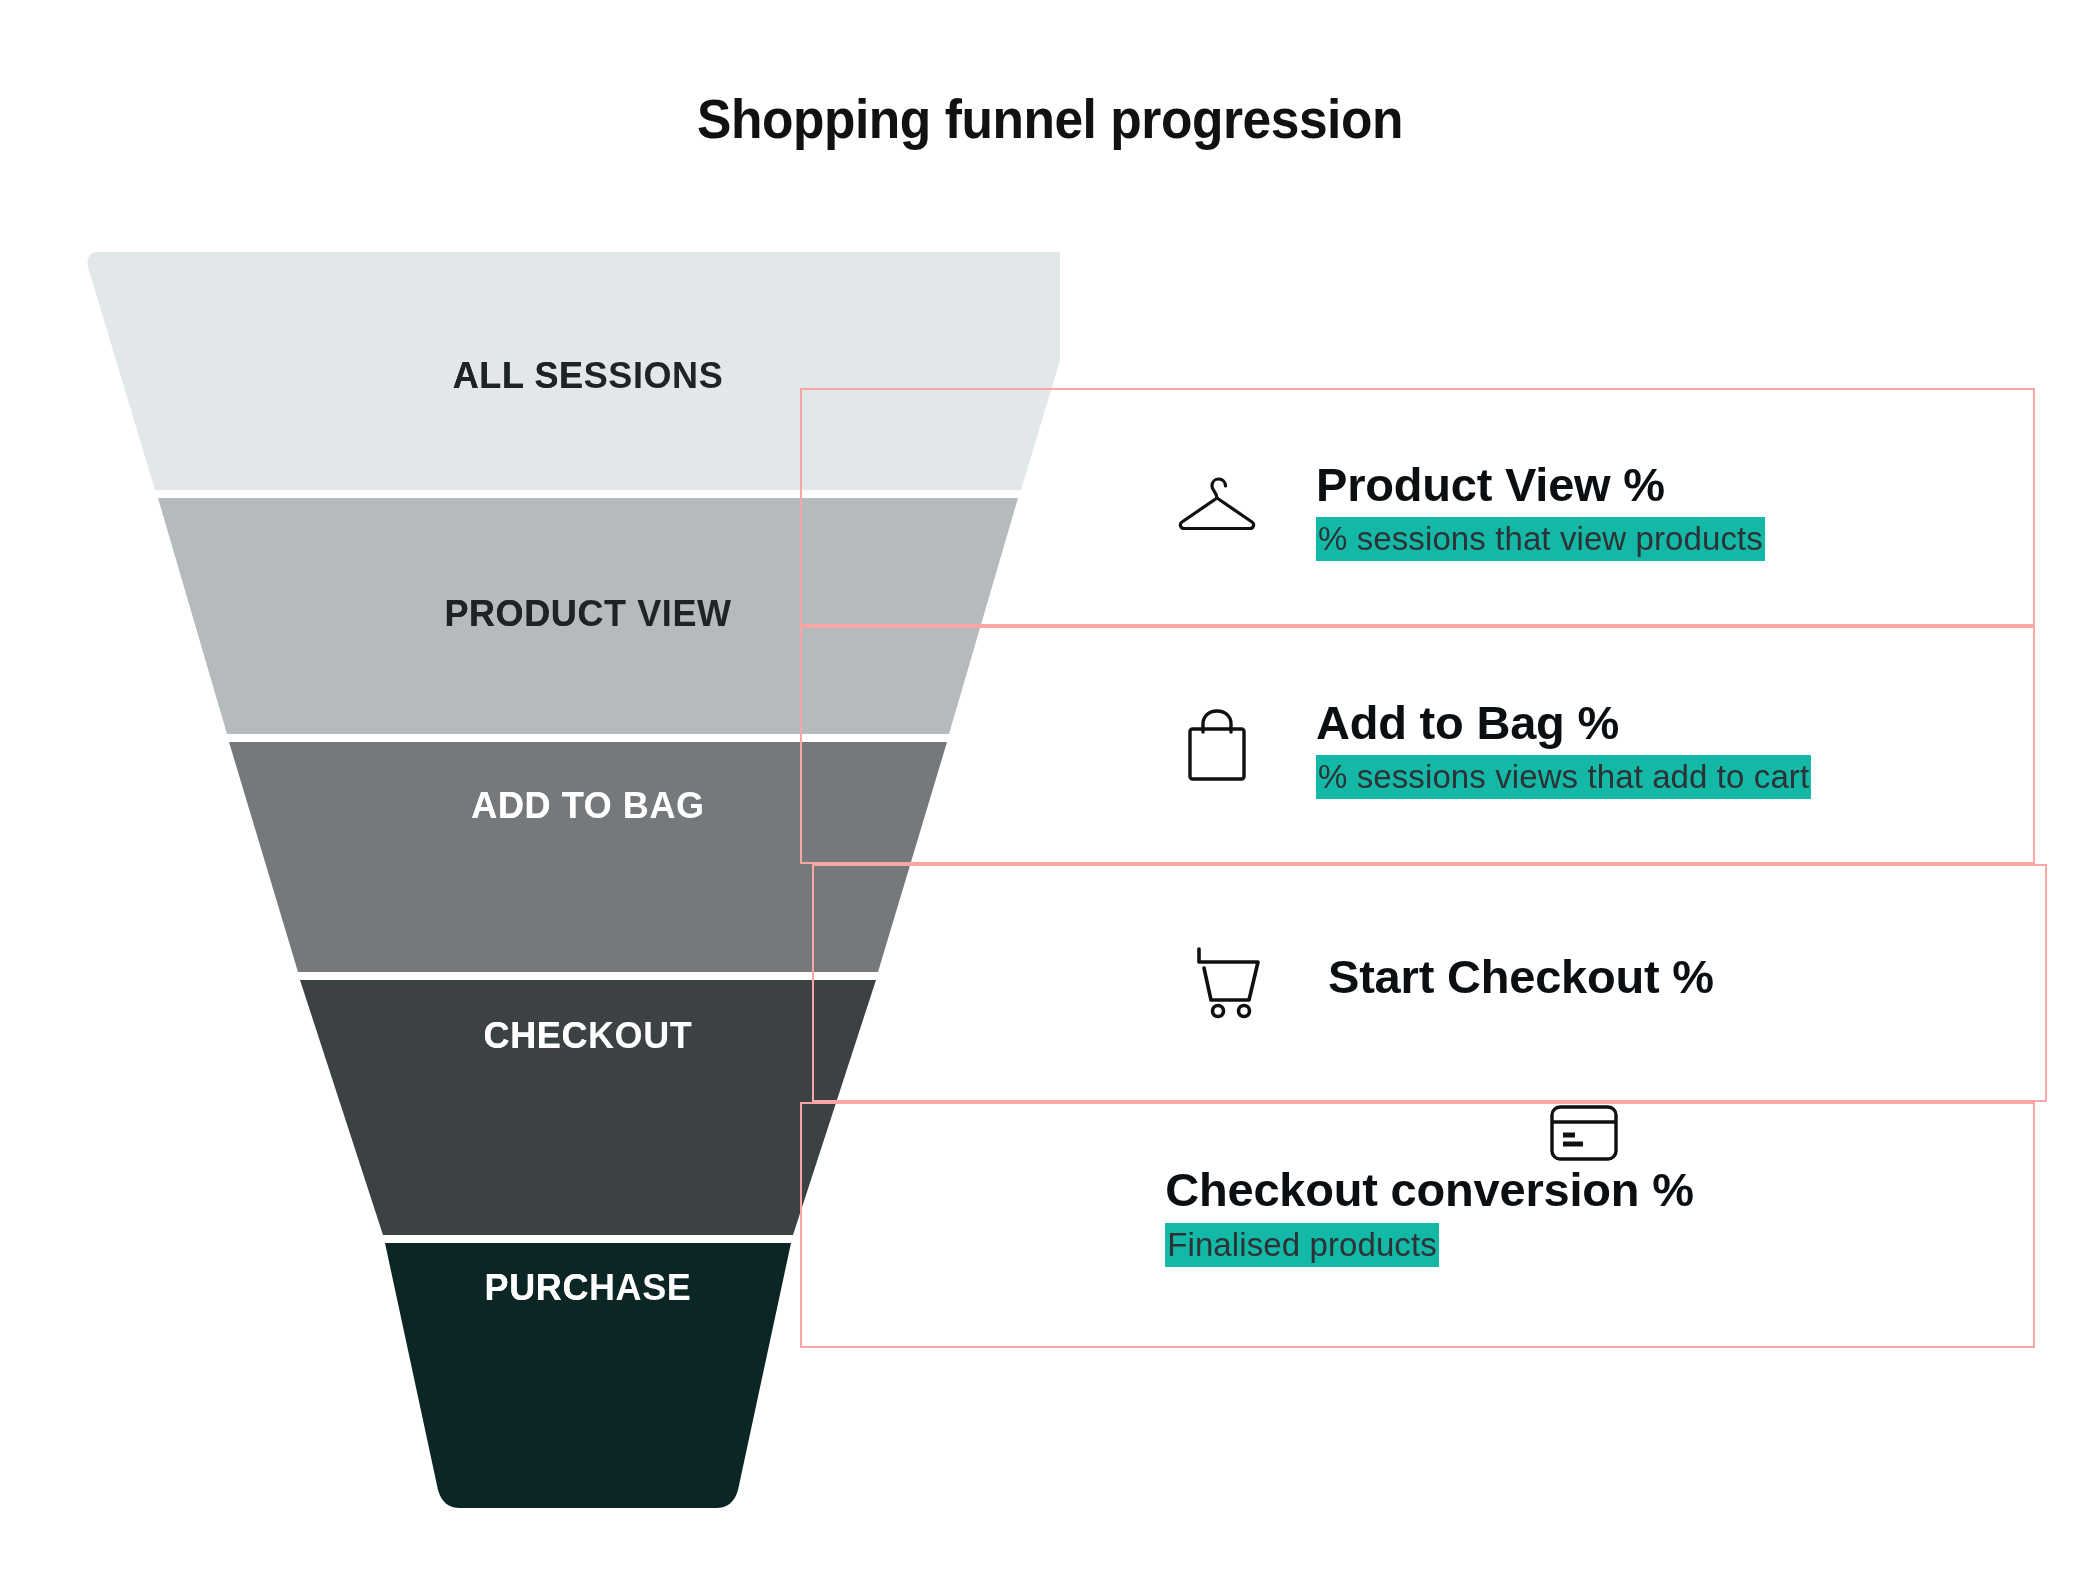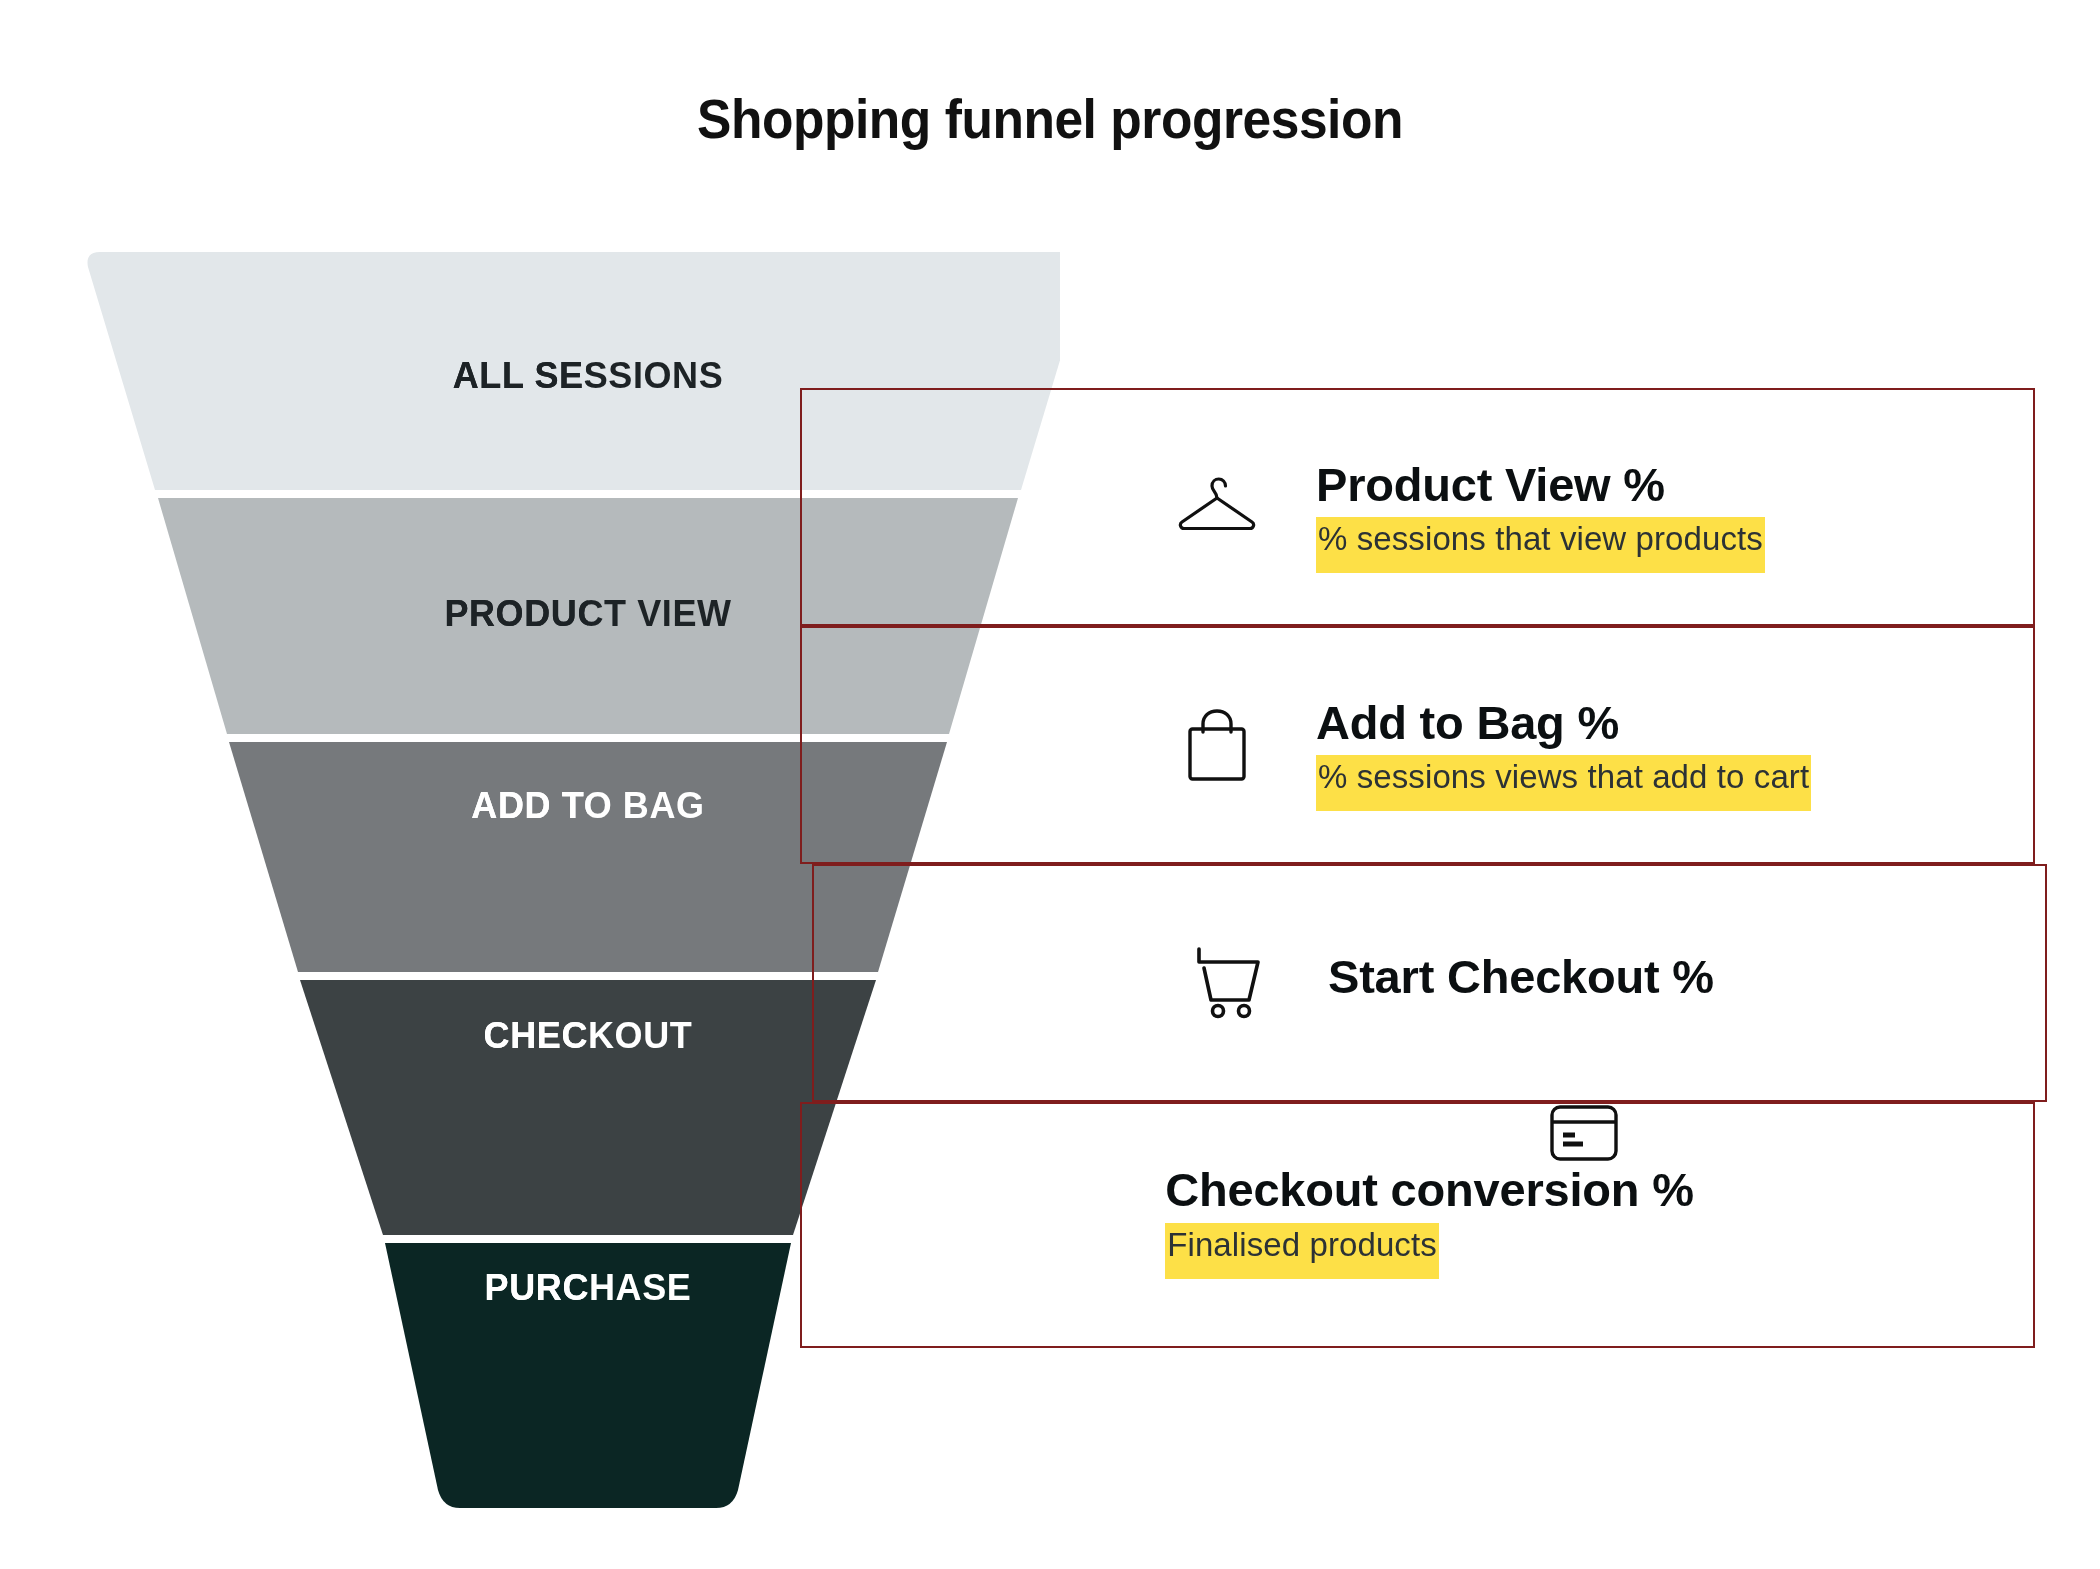--- a/index.html
+++ b/index.html
@@ -67,21 +67,21 @@
     left: 800px;
     top: 388px;
     width: 1235px;
     height: 960px;
   }
   .legend-row {
     position: absolute;
     left: 0;
     width: 1235px;
     box-sizing: border-box;
-    border: 2px solid #7f1d1d;
+    border: 2px solid #fca5a5;
     display: flex;
     align-items: center;
     background: transparent;
   }
   .legend-row.r0 { top: 0px;   height: 238px; }
   .legend-row.r1 { top: 238px; height: 238px; }
   .legend-row.r2 { top: 476px; height: 238px; margin-left: 12px; }
   .legend-row.r3 { top: 714px; height: 246px; flex-direction: column; }
 
   .legend-icon {
@@ -111,23 +111,23 @@
     margin-bottom: 12px;
   }
   .legend-sub-wrap {
     line-height: 1;
   }
   .legend-sub {
     font-family: "Liberation Sans Narrow", "Liberation Sans", sans-serif;
     font-size: 33px;
     font-weight: normal;
     color: #2c3235;
-    background: #fde047;
+    background: #14b8a6;
     letter-spacing: 0.1px;
-    padding: 3px 2px 16px 2px;
+    padding: 3px 2px 4px 2px;
     white-space: nowrap;
     display: inline;
     box-decoration-break: clone;
   }
 </style>
 </head>
 <body>
 
 <div id="page-root">
 

